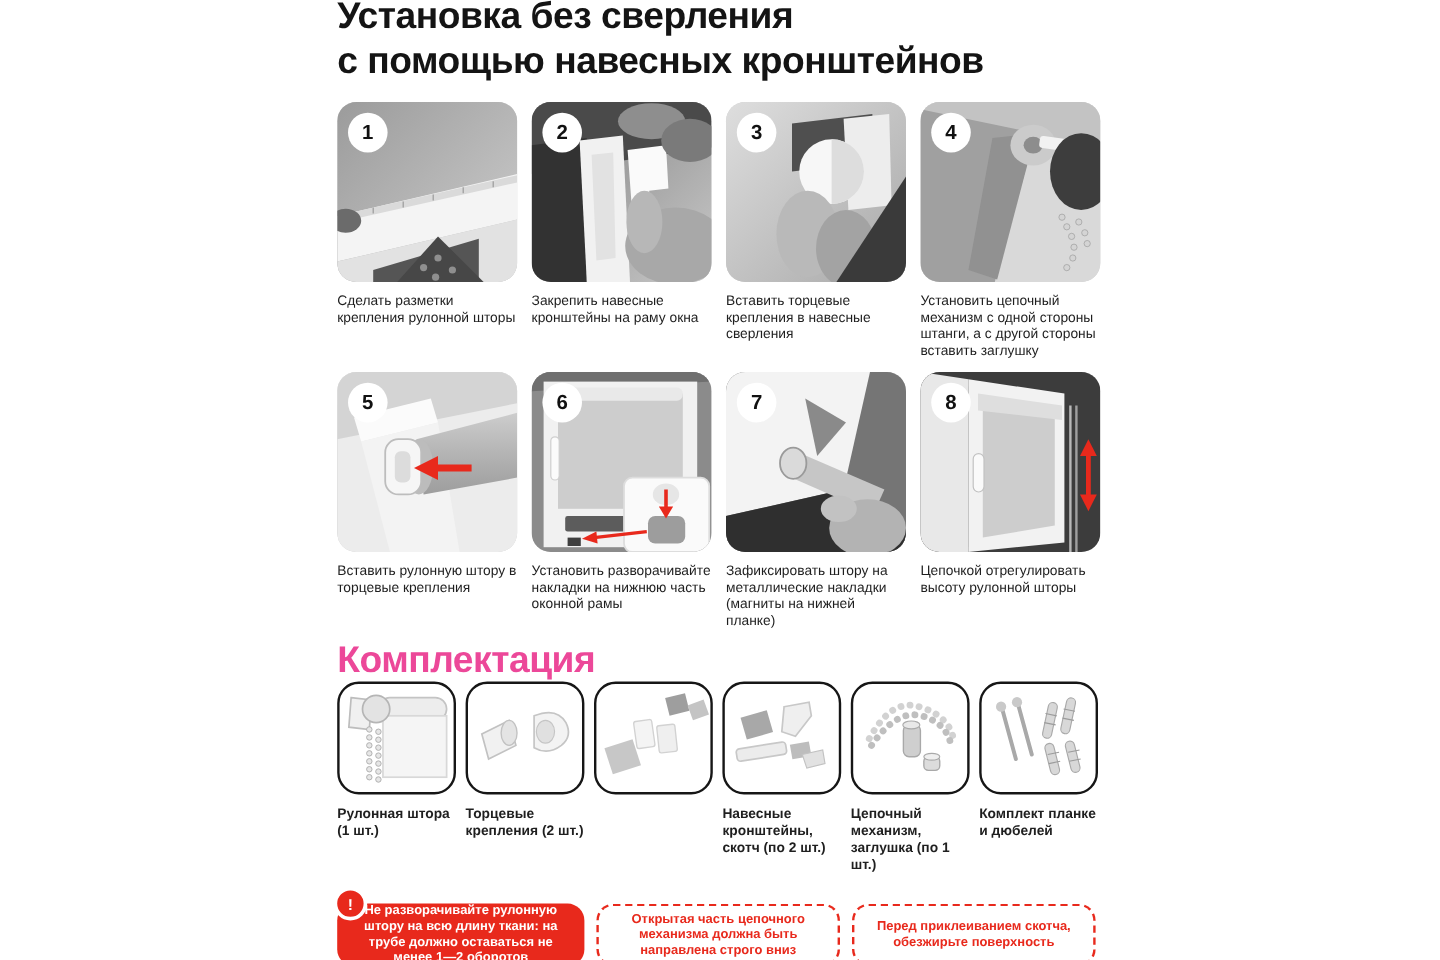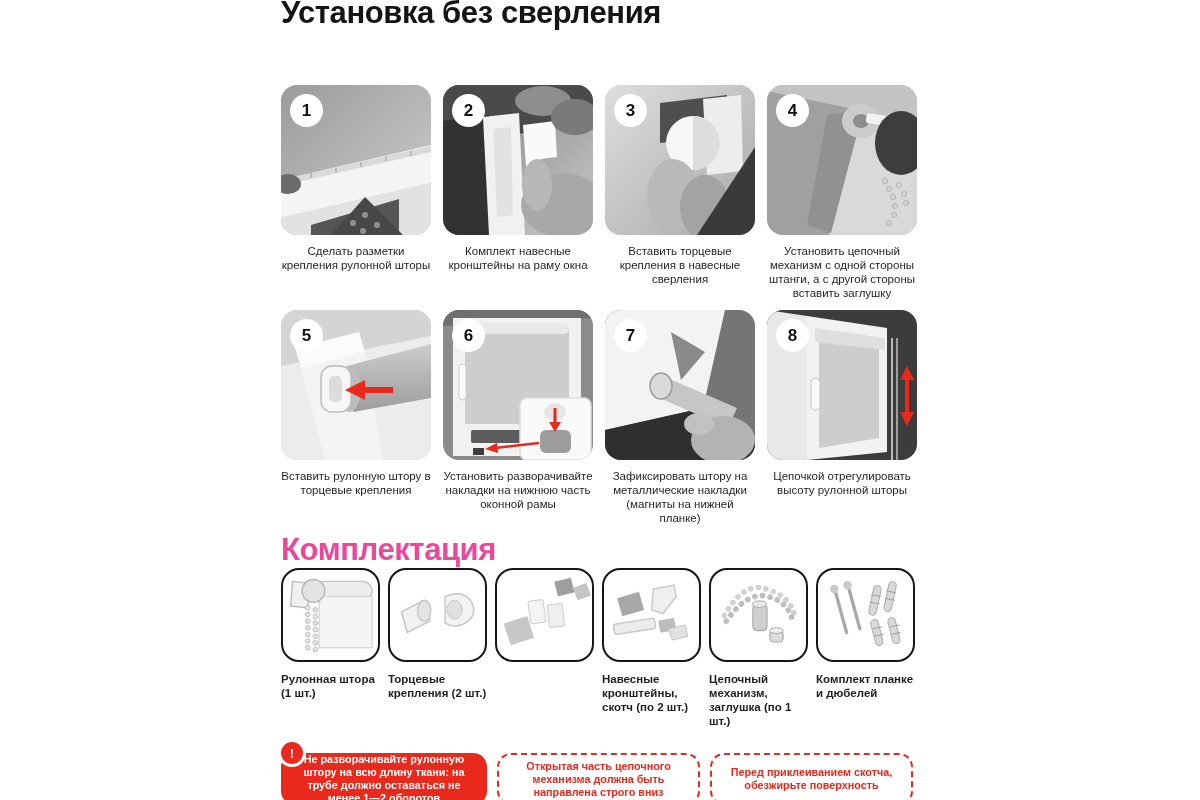--- a/index.html
+++ b/index.html
@@ -24,21 +24,21 @@
     width:150px;height:150px;border-radius:16px;overflow:hidden;
     position:relative;background:#cfcfcf;
   }
   .photo svg{position:absolute;inset:0;display:block;}
   .badge{
     position:absolute;top:9px;left:9px;width:33px;height:33px;border-radius:50%;
     background:#ffffff;display:flex;align-items:center;justify-content:center;
     font-weight:bold;font-size:17px;color:#111;z-index:2;
   }
   .step-caption{
-    margin-top:9px;font-size:11.5px;line-height:14px;color:#1f1f1f;text-align:center;
+    margin-top:9px;font-size:11.5px;line-height:14px;color:#1f1f1f;
   }
   .kit-title{
     position:absolute;left:281px;top:532px;
     font-size:31px;font-weight:bold;color:#ec4899;letter-spacing:-0.4px;
   }
   .kit-row{
     position:absolute;left:281px;top:568px;display:flex;gap:8px;width:637px;
   }
   .kit-col{width:99px;font-weight:bold;}
   .kit-box{
@@ -69,20 +69,21 @@
     background:#e8291c;border:3px solid #ffffff;
     display:flex;align-items:center;justify-content:center;
     color:#fff;font-weight:bold;font-size:13px;z-index:3;
   }
 </style>
 </head>
 <body>
 
 <div class="page-title">
   <div>Установка без сверления</div>
+  <div>с помощью навесных кронштейнов</div>
 </div>
 
 <div class="steps-row r1">
 
   <div class="step-col">
     <div class="photo">
       <svg viewBox="0 0 150 150">
         <defs>
             <linearGradient id="s1w" x1="0" y1="0" x2="1" y2="1">
           <stop offset="0" stop-color="#9b9b9b"></stop>
@@ -130,21 +131,21 @@
         <polygon points="40,32 76,28 82,150 46,150" fill="#f1f1f1"></polygon>
         <polygon points="50,44 68,42 70,130 54,132" fill="#e2e2e2"></polygon>
         <polygon points="80,40 112,36 114,72 98,74 98,120 86,122" fill="#fafafa"></polygon>
         <ellipse cx="100" cy="16" rx="28" ry="15" fill="#8e8e8e"></ellipse>
         <ellipse cx="132" cy="32" rx="24" ry="18" fill="#7a7a7a"></ellipse>
         <ellipse cx="120" cy="120" rx="42" ry="32" fill="#a8a8a8"></ellipse>
         <ellipse cx="94" cy="100" rx="15" ry="26" fill="#b7b7b7"></ellipse>
       </svg>
       <div class="badge">2</div>
     </div>
-    <div class="step-caption">Комплект навесные кронштейны на раму окна</div>
+    <div class="step-caption">Закрепить навесные кронштейны на раму окна</div>
   </div>
 
   <div class="step-col">
     <div class="photo">
       <svg viewBox="0 0 150 150">
         <defs>
             <linearGradient id="s3w" x1="0" y1="0" x2="1" y2="1">
           <stop offset="0" stop-color="#dedede"></stop>
               <stop offset="1" stop-color="#a8a8a8"></stop>
         </linearGradient>

